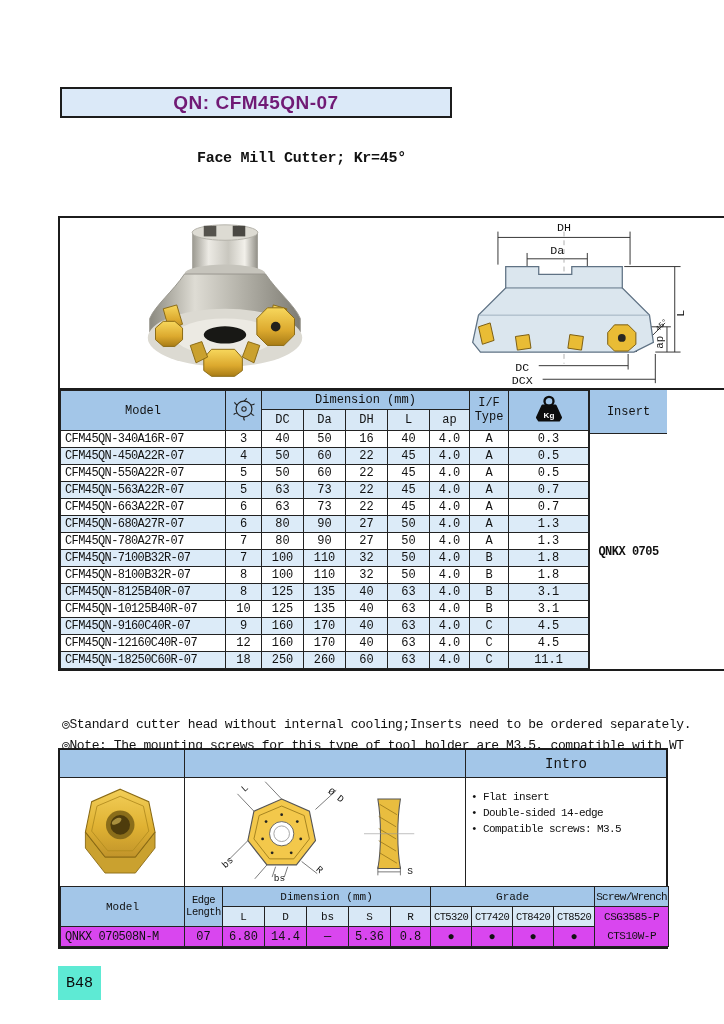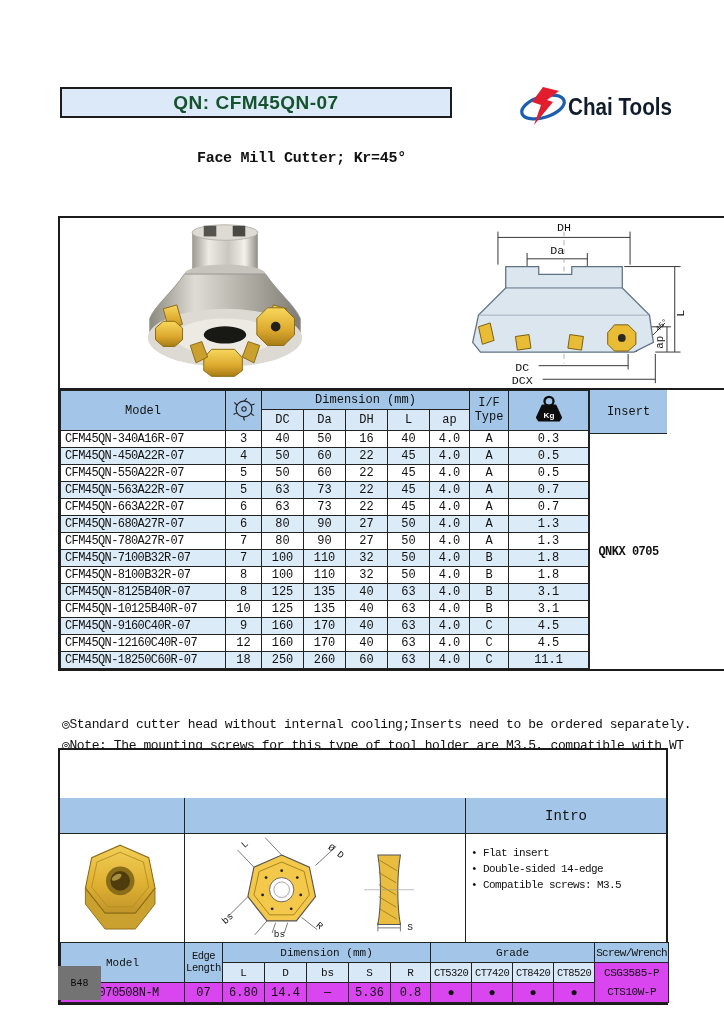--- a/index.html
+++ b/index.html
@@ -10,21 +10,21 @@
     overflow:hidden;
   }
   
   .title-box {
     position:absolute; left:60px; top:87px; width:392px; height:31px;
     background:#dbe9f8; border:2px solid #1c1c1c;
     display:flex; align-items:center; justify-content:center;
   }
   .title-box span {
     font-family:"Liberation Sans","DejaVu Sans",sans-serif;
-    font-weight:bold; font-size:19px; letter-spacing:.5px; color:#14532d;
+    font-weight:bold; font-size:19px; letter-spacing:.5px; color:#701a75;
   }
   .logo { position:absolute; left:514px; top:84px; width:164px; height:44px; }
   .subtitle { position:absolute; left:197px; top:150px; font-size:15px; font-weight:bold; letter-spacing:-.3px; }
 
   
   .main-box {
     position:absolute; left:58px; top:216px; width:682px;
     border:2px solid #1c1c1c; background:#fff;
   }
   .images-row { display:flex; height:170px; }
@@ -45,21 +45,21 @@
     height:44px; background:#a3c6e8; border-bottom:1px solid #222;
     display:flex; align-items:center; justify-content:center; font-size:12px;
   }
   .insert-col .body { flex:1; display:flex; align-items:center; justify-content:center; font-size:12px; letter-spacing:-.5px;font-weight:bold; }
 
   
   .notes { position:absolute; left:62px; top:714px; font-size:13px; line-height:21px; letter-spacing:-.4px; }
 
   
   .bottom-box { position:absolute; left:58px; top:748px; width:610px; border:2px solid #1c1c1c; background:#fff; }
-  .intro-head { display:flex; height:36px; background:#a3c6e8; border-bottom:1px solid #222;margin-top:48px; }
+  .intro-head { display:flex; height:28px; background:#a3c6e8; border-bottom:1px solid #222; }
   .intro-head .c1 { flex:0 0 125px; border-right:1px solid #222; }
   .intro-head .c2 { flex:0 0 281px; border-right:1px solid #222; }
   .intro-head .c3 { flex:1; display:flex; align-items:center; justify-content:center; font-size:14px; }
   .intro-body { display:flex; height:108px; }
   .intro-body .c1 { flex:0 0 125px; border-right:1px solid #222; display:flex; align-items:center; justify-content:center; }
   .intro-body .c2 { flex:0 0 281px; border-right:1px solid #222; display:flex; align-items:center; justify-content:center; }
   .intro-body .c3 { flex:1; padding:12px 5px; font-size:11px; letter-spacing:-.6px; line-height:1.44; }
 
   table.param { border-collapse:collapse; table-layout:fixed; width:100%; border-top:1px solid #222; }
   .param th, .param td { border:1px solid #222; overflow:hidden; white-space:nowrap; text-align:center; }
@@ -69,44 +69,35 @@
   .param th.edge { font-size:10.5px; letter-spacing:-.5px; white-space:normal; line-height:1.1; }
   .param th.screw-h { letter-spacing:-.7px; }
   .param td { font-size:12px; height:20px; background:#d946ef; }
   .param td.model { text-align:left; padding-left:4px; letter-spacing:-.5px; }
   .param td.screw-v { font-size:11px; line-height:1.7; letter-spacing:-.5px; }
   .param td.dot { font-size:12px; }
 
   
   .page-badge {
     position:absolute; left:58px; top:966px; width:43px; height:34px;
-    background:#737373; display:flex; align-items:center; justify-content:center;
-    font-size:10px; color:#0a0a0a;
+    background:#5eead4; display:flex; align-items:center; justify-content:center;
+    font-size:15px; color:#0a0a0a;
   }
   svg text { font-family:"Liberation Mono","DejaVu Sans Mono",monospace; }
   svg text.sans { font-family:"Liberation Sans","DejaVu Sans",sans-serif; }
 </style>
 </head>
 <body>
 
 <div class="page">
 
   <div class="title-box">
     <span>QN: CFM45QN-07</span>
   </div>
 
-  <div class="logo">
-    <svg width="164" height="44" viewBox="0 0 164 44">
-      <g>
-        <ellipse cx="29" cy="23" rx="22" ry="10.5" transform="rotate(-17 29 23)" fill="none" stroke="#1b5eb0" stroke-width="3.2"></ellipse>
-        <polygon points="29,3 45,7 33,16 39,18 20,41 27,21 18,18" fill="#e11d2e"></polygon>
-      </g>
-      <text class="sans" x="54" y="31" font-size="23" font-weight="bold" fill="#101c2b" textLength="104" lengthAdjust="spacingAndGlyphs">Chai Tools</text>
-    </svg>
-  </div>
 
   <div class="subtitle">Face Mill Cutter; Kr=45°</div>
 
   <div class="main-box">
     <div class="images-row">
 
       <div class="photo-area">
         <svg width="240" height="166" viewBox="0 0 240 172">
           <defs>
             <linearGradient id="gSteelV" x1="0" y1="0" x2="1" y2="0">

